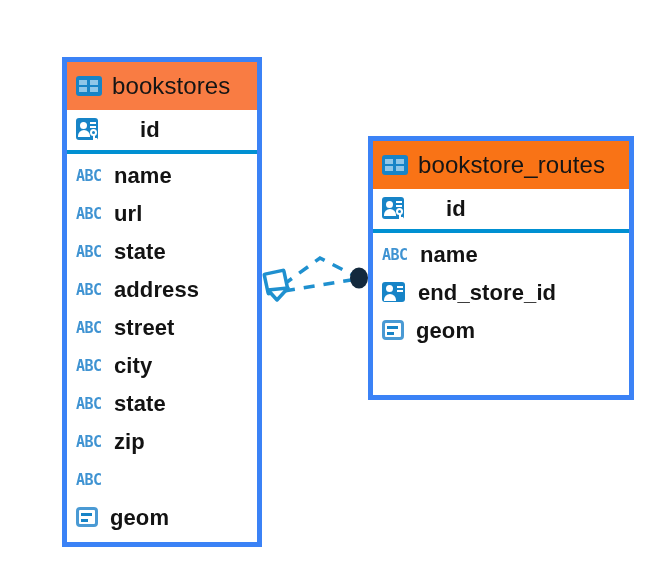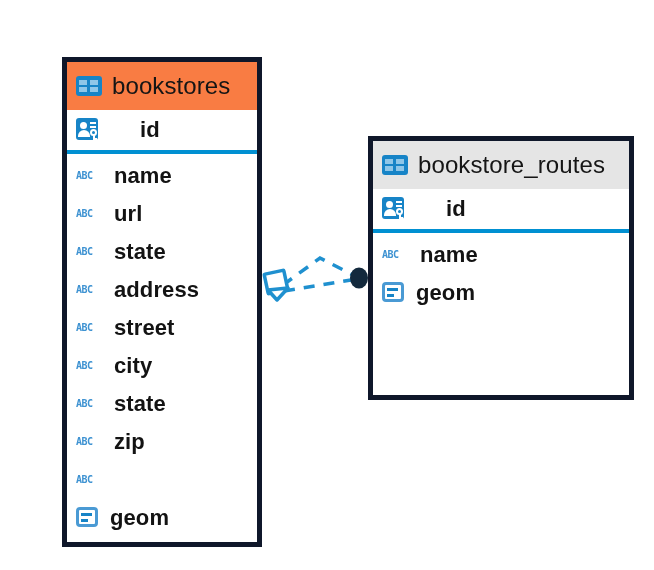--- a/index.html
+++ b/index.html
@@ -14,32 +14,32 @@
     overflow: hidden;
     font-family: "Liberation Sans", sans-serif;
     -webkit-font-smoothing: antialiased;
   }
 
   
   .entity {
     position: absolute;
     box-sizing: border-box;
     background: #ffffff;
-    border: 5px solid #0f172a;
+    border: 5px solid #3b82f6;
   }
 
   .entity-header {
     display: flex;
     align-items: center;
     box-sizing: border-box;
     height: 48px;
     padding: 0 10px 0 9px;
   }
   .entity-header.accent   { background: #f97c43; }
-  .entity-header.neutral  { background: #e5e5e5; }
+  .entity-header.neutral  { background: #f97316; }
 
   .entity-title {
     font-size: 24px;
     color: #151515;
     margin-left: 10px;
     white-space: nowrap;
     letter-spacing: .1px;
   }
 
   
@@ -90,21 +90,21 @@
   .ico-table .c1 { left: 3px;  top: 4px;  width: 8px; height: 5px; }
   .ico-table .c2 { left: 14px; top: 4px;  width: 8px; height: 5px; }
   .ico-table .c3 { left: 3px;  top: 11px; width: 8px; height: 5px; }
   .ico-table .c4 { left: 14px; top: 11px; width: 8px; height: 5px; }
 
   
   .ico-abc {
     width: 28px; height: 20px;
     line-height: 20px;
     font-family: "DejaVu Sans Mono", monospace;
-    font-size: 10px;
+    font-size: 15px;
     font-weight: bold;
     letter-spacing: -0.5px;
     color: #3f93d2;
     text-align: left;
   }
 
   
   .ico-pk { width: 26px; height: 24px; }
   .ico-pk .badge {
     position: absolute; left: 0; top: 0;
@@ -329,20 +329,30 @@
   </div>
 
   <div class="field-list">
 
     <div class="field-row">
       <span class="ico ico-abc">ABC</span>
       <span class="field-label">name</span>
     </div>
 
 
+    <div class="field-row">
+      <span class="ico ico-fk">
+        <span class="badge"></span>
+          <span class="head"></span>
+          <span class="body"></span>
+        <span class="ln ln1"></span>
+          <span class="ln ln2"></span>
+      </span>
+      <span class="field-label">end_store_id</span>
+    </div>
 
     <div class="field-row">
       <span class="ico ico-geom">
         <span class="frame"></span>
           <span class="bar b1"></span>
           <span class="bar b2"></span>
       </span>
       <span class="field-label">geom</span>
     </div>
 

